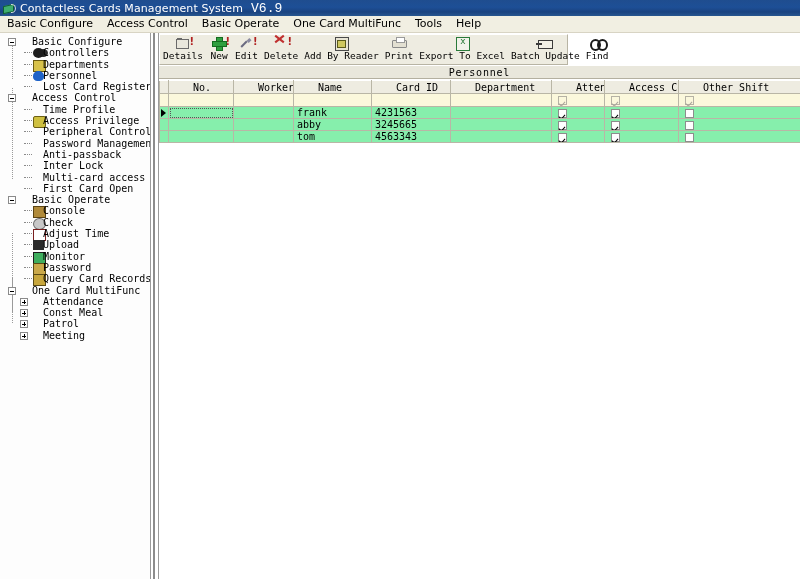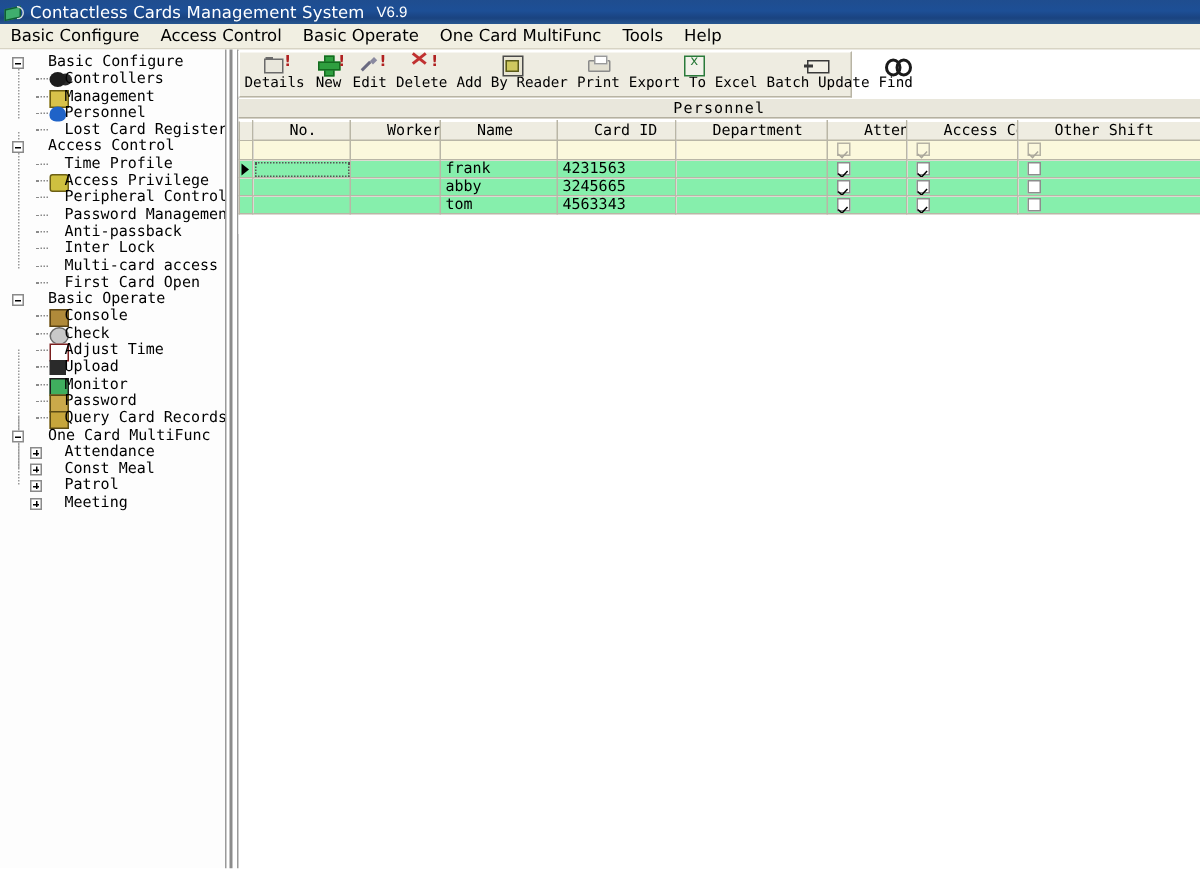--- a/index.html
+++ b/index.html
@@ -57,22 +57,22 @@
   }
   .titlebar .tb-title {
     color: #ffffff;
     font-family: "DejaVu Sans", sans-serif;
     font-size: 11px;
     letter-spacing: .1px;
     white-space: nowrap;
   }
   .titlebar .tb-ver {
     color: #ffffff;
-    font-family: Liberation Sans, sans-serif;
-    font-size: 10px;
+    font-family: Liberation Mono, monospace;
+    font-size: 13px;
     margin-left: 8px;
     white-space: nowrap;
   }
 
   
   .menubar {
     position: absolute;
     left: 0; top: 16px;
     width: 800px; height: 16px;
     background: #f1efe2;
@@ -407,21 +407,21 @@
         <div class="lbl">Basic Configure</div>
       </div>
       <div class="node lvl1">
         <div class="stub"></div>
         <div class="tico ico-controllers"></div>
         <div class="lbl">Controllers</div>
       </div>
       <div class="node lvl1">
         <div class="stub"></div>
         <div class="tico ico-departments"></div>
-        <div class="lbl">Management</div>
+        <div class="lbl">Departments</div>
       </div>
       <div class="node lvl1">
         <div class="stub"></div>
         <div class="tico ico-personnel"></div>
         <div class="lbl">Personnel</div>
       </div>
       <div class="node lvl1">
         <div class="stub"></div>
         <div class="lbl">Lost Card Register</div>
       </div>

